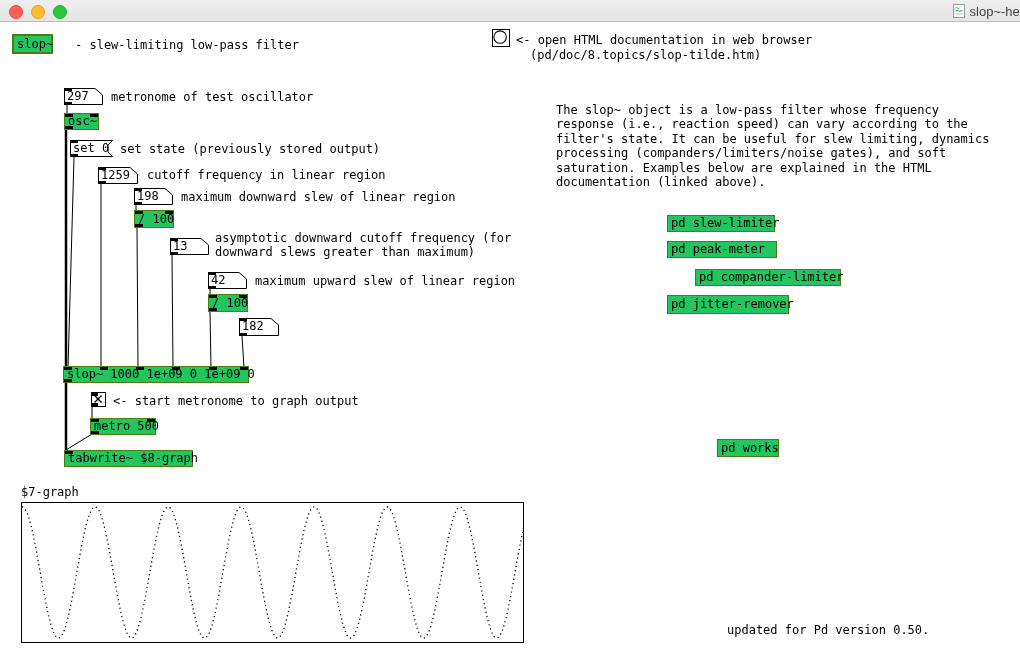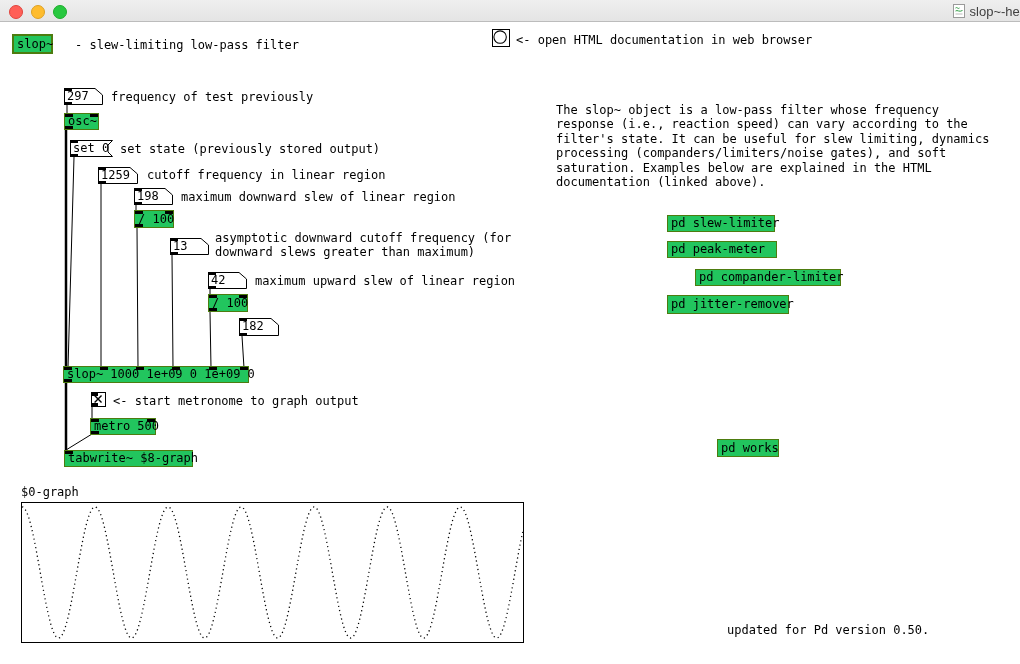--- a/index.html
+++ b/index.html
@@ -94,30 +94,31 @@
       <span>slop~</span>
     </div>
     <div class="comment" style="left:75px;top:16px">- slew-limiting low-pass filter</div>
 
     <div class="gui" style="left:492px;top:7px;width:18px;height:18px">
       <svg viewBox="0 0 18 18">
         <circle cx="8" cy="8" r="7" fill="#fff" stroke="#000" stroke-width="1.2"></circle>
       </svg>
     </div>
     <div class="comment" style="left:516px;top:11px">&lt;- open HTML documentation in web browser</div>
+    <div class="comment" style="left:530px;top:26px">(pd/doc/8.topics/slop-tilde.htm)</div>
 
     <div class="shapebox" style="left:64px;top:66px;width:39px;height:17px">
       <svg class="shape" viewBox="0 0 39 17" preserveAspectRatio="none">
         <path d="M0.5,0.5 H31 L38.5,7 V16.5 H0.5 Z" fill="#fff" stroke="#000" vector-effect="non-scaling-stroke"></path>
       </svg>
       <span class="lbl">297</span>
       <i class="nub tl"></i>
         <i class="nub bl"></i>
     </div>
-    <div class="comment" style="left:111px;top:68px">frequency of test previously</div>
+    <div class="comment" style="left:111px;top:68px">metronome of test oscillator</div>
 
     <div class="obj" style="left:64px;top:91px;width:35px;height:17px">
       <span>osc~</span>
       <i class="nub tl"></i><i class="nub tr"></i><i class="nub bl"></i>
     </div>
 
     <div class="shapebox" style="left:70px;top:118px;width:43px;height:17px">
       <svg class="shape" viewBox="0 0 43 17" preserveAspectRatio="none">
         <path d="M0.5,0.5 H42.5 L38,5 V12 L42.5,16.5 H0.5 Z" fill="#fff" stroke="#000" vector-effect="non-scaling-stroke"></path>
       </svg>
@@ -235,21 +236,21 @@
       <span>pd compander-limiter</span>
     </div>
     <div class="obj" style="left:667px;top:273px;width:122px;height:19px">
       <span>pd jitter-remover</span>
     </div>
 
     <div class="obj" style="left:717px;top:417px;width:62px;height:18px">
       <span>pd works</span>
     </div>
 
-    <div class="comment" style="left:21px;top:463px">$0-graph</div>
+    <div class="comment" style="left:21px;top:463px">$7-graph</div>
     <div class="graph-frame" style="left:21px;top:480px;width:503px;height:141px">
       <svg viewBox="0 0 503 141" preserveAspectRatio="none">
         <path d="M0,4.0 L1,4.2 L2,5.0 L3,6.2 L4,7.9 L5,10.0 L6,12.6 L7,15.6 L8,19.0 L9,22.8 L10,27.0 L11,31.4 L12,36.2 L13,41.2 L14,46.4 L15,51.8 L16,57.3 L17,62.9 L18,68.6 L19,74.3 L20,80.0 L21,85.6 L22,91.1 L23,96.4 L24,101.5 L25,106.5 L26,111.1 L27,115.5 L28,119.5 L29,123.2 L30,126.5 L31,129.3 L32,131.8 L33,133.8 L34,135.3 L35,136.3 L36,136.9 L37,137.0 L38,136.6 L39,135.7 L40,134.3 L41,132.5 L42,130.2 L43,127.4 L44,124.3 L45,120.7 L46,116.8 L47,112.6 L48,108.0 L49,103.2 L50,98.1 L51,92.8 L52,87.4 L53,81.8 L54,76.2 L55,70.5 L56,64.8 L57,59.1 L58,53.6 L59,48.1 L60,42.8 L61,37.8 L62,32.9 L63,28.4 L64,24.1 L65,20.2 L66,16.7 L67,13.5 L68,10.8 L69,8.5 L70,6.7 L71,5.3 L72,4.4 L73,4.0 L74,4.1 L75,4.7 L76,5.7 L77,7.3 L78,9.3 L79,11.7 L80,14.6 L81,17.9 L82,21.5 L83,25.6 L84,29.9 L85,34.6 L86,39.5 L87,44.7 L88,50.0 L89,55.5 L90,61.1 L91,66.8 L92,72.5 L93,78.2 L94,83.8 L95,89.3 L96,94.7 L97,99.9 L98,104.9 L99,109.6 L100,114.1 L101,118.2 L102,122.0 L103,125.4 L104,128.4 L105,131.0 L106,133.2 L107,134.8 L108,136.0 L109,136.8 L110,137.0 L111,136.7 L112,136.0 L113,134.8 L114,133.1 L115,131.0 L116,128.4 L117,125.3 L118,121.9 L119,118.1 L120,114.0 L121,109.5 L122,104.8 L123,99.8 L124,94.5 L125,89.1 L126,83.6 L127,78.0 L128,72.3 L129,66.6 L130,60.9 L131,55.3 L132,49.9 L133,44.5 L134,39.4 L135,34.5 L136,29.8 L137,25.5 L138,21.4 L139,17.8 L140,14.5 L141,11.6 L142,9.2 L143,7.2 L144,5.7 L145,4.7 L146,4.1 L147,4.0 L148,4.4 L149,5.3 L150,6.7 L151,8.6 L152,10.9 L153,13.6 L154,16.8 L155,20.3 L156,24.2 L157,28.5 L158,33.1 L159,37.9 L160,43.0 L161,48.3 L162,53.7 L163,59.3 L164,64.9 L165,70.6 L166,76.3 L167,82.0 L168,87.5 L169,93.0 L170,98.2 L171,103.3 L172,108.1 L173,112.7 L174,116.9 L175,120.8 L176,124.4 L177,127.5 L178,130.2 L179,132.5 L180,134.3 L181,135.7 L182,136.6 L183,137.0 L184,136.9 L185,136.3 L186,135.2 L187,133.7 L188,131.7 L189,129.2 L190,126.4 L191,123.1 L192,119.4 L193,115.4 L194,111.0 L195,106.3 L196,101.4 L197,96.2 L198,90.9 L199,85.4 L200,79.8 L201,74.1 L202,68.4 L203,62.8 L204,57.1 L205,51.6 L206,46.2 L207,41.0 L208,36.0 L209,31.3 L210,26.8 L211,22.7 L212,18.9 L213,15.5 L214,12.5 L215,9.9 L216,7.8 L217,6.1 L218,4.9 L219,4.2 L220,4.0 L221,4.3 L222,5.0 L223,6.2 L224,7.9 L225,10.1 L226,12.7 L227,15.7 L228,19.1 L229,22.9 L230,27.1 L231,31.6 L232,36.3 L233,41.3 L234,46.5 L235,51.9 L236,57.5 L237,63.1 L238,68.8 L239,74.5 L240,80.1 L241,85.7 L242,91.2 L243,96.6 L244,101.7 L245,106.6 L246,111.3 L247,115.6 L248,119.6 L249,123.3 L250,126.5 L251,129.4 L252,131.8 L253,133.8 L254,135.3 L255,136.4 L256,136.9 L257,137.0 L258,136.5 L259,135.6 L260,134.3 L261,132.4 L262,130.1 L263,127.3 L264,124.2 L265,120.6 L266,116.7 L267,112.4 L268,107.9 L269,103.0 L270,97.9 L271,92.7 L272,87.2 L273,81.6 L274,76.0 L275,70.3 L276,64.6 L277,59.0 L278,53.4 L279,48.0 L280,42.7 L281,37.6 L282,32.8 L283,28.2 L284,24.0 L285,20.1 L286,16.6 L287,13.4 L288,10.7 L289,8.5 L290,6.6 L291,5.3 L292,4.4 L293,4.0 L294,4.1 L295,4.7 L296,5.8 L297,7.3 L298,9.3 L299,11.8 L300,14.7 L301,18.0 L302,21.7 L303,25.7 L304,30.1 L305,34.7 L306,39.7 L307,44.8 L308,50.2 L309,55.7 L310,61.3 L311,66.9 L312,72.6 L313,78.3 L314,83.9 L315,89.5 L316,94.8 L317,100.1 L318,105.0 L319,109.8 L320,114.2 L321,118.4 L322,122.1 L323,125.5 L324,128.5 L325,131.1 L326,133.2 L327,134.9 L328,136.1 L329,136.8 L330,137.0 L331,136.7 L332,136.0 L333,134.8 L334,133.0 L335,130.9 L336,128.3 L337,125.2 L338,121.8 L339,118.0 L340,113.9 L341,109.4 L342,104.6 L343,99.6 L344,94.4 L345,89.0 L346,83.5 L347,77.8 L348,72.1 L349,66.4 L350,60.8 L351,55.2 L352,49.7 L353,44.4 L354,39.2 L355,34.3 L356,29.7 L357,25.3 L358,21.3 L359,17.7 L360,14.4 L361,11.6 L362,9.1 L363,7.2 L364,5.7 L365,4.6 L366,4.1 L367,4.0 L368,4.5 L369,5.4 L370,6.8 L371,8.6 L372,10.9 L373,13.7 L374,16.9 L375,20.4 L376,24.4 L377,28.6 L378,33.2 L379,38.0 L380,43.1 L381,48.4 L382,53.9 L383,59.4 L384,65.1 L385,70.8 L386,76.5 L387,82.1 L388,87.7 L389,93.1 L390,98.4 L391,103.5 L392,108.3 L393,112.8 L394,117.1 L395,121.0 L396,124.5 L397,127.6 L398,130.3 L399,132.6 L400,134.4 L401,135.7 L402,136.6 L403,137.0 L404,136.9 L405,136.3 L406,135.2 L407,133.6 L408,131.6 L409,129.2 L410,126.3 L411,123.0 L412,119.3 L413,115.2 L414,110.9 L415,106.2 L416,101.3 L417,96.1 L418,90.7 L419,85.3 L420,79.6 L421,74.0 L422,68.3 L423,62.6 L424,57.0 L425,51.5 L426,46.1 L427,40.9 L428,35.9 L429,31.2 L430,26.7 L431,22.6 L432,18.8 L433,15.4 L434,12.4 L435,9.9 L436,7.8 L437,6.1 L438,4.9 L439,4.2 L440,4.0 L441,4.3 L442,5.0 L443,6.3 L444,8.0 L445,10.1 L446,12.8 L447,15.8 L448,19.2 L449,23.0 L450,27.2 L451,31.7 L452,36.5 L453,41.5 L454,46.7 L455,52.1 L456,57.6 L457,63.3 L458,68.9 L459,74.6 L460,80.3 L461,85.9 L462,91.4 L463,96.7 L464,101.8 L465,106.7 L466,111.4 L467,115.7 L468,119.7 L469,123.4 L470,126.6 L471,129.5 L472,131.9 L473,133.9 L474,135.4 L475,136.4 L476,136.9 L477,137.0 L478,136.5 L479,135.6 L480,134.2 L481,132.3 L482,130.0 L483,127.3 L484,124.1 L485,120.5 L486,116.6 L487,112.3 L488,107.7 L489,102.9 L490,97.8 L491,92.5 L492,87.0 L493,81.5 L494,75.8 L495,70.1 L496,64.4 L497,58.8 L498,53.2 L499,47.8 L500,42.5 L501,37.5 L502,32.7 L503,28.1 " fill="none" stroke="#000" stroke-width="1.3" stroke-dasharray="1.2 3.2"></path>
       </svg>
     </div>
 
     <div class="comment" style="left:727px;top:601px">updated for Pd version 0.50.</div>
 
   </div>
 </div>

